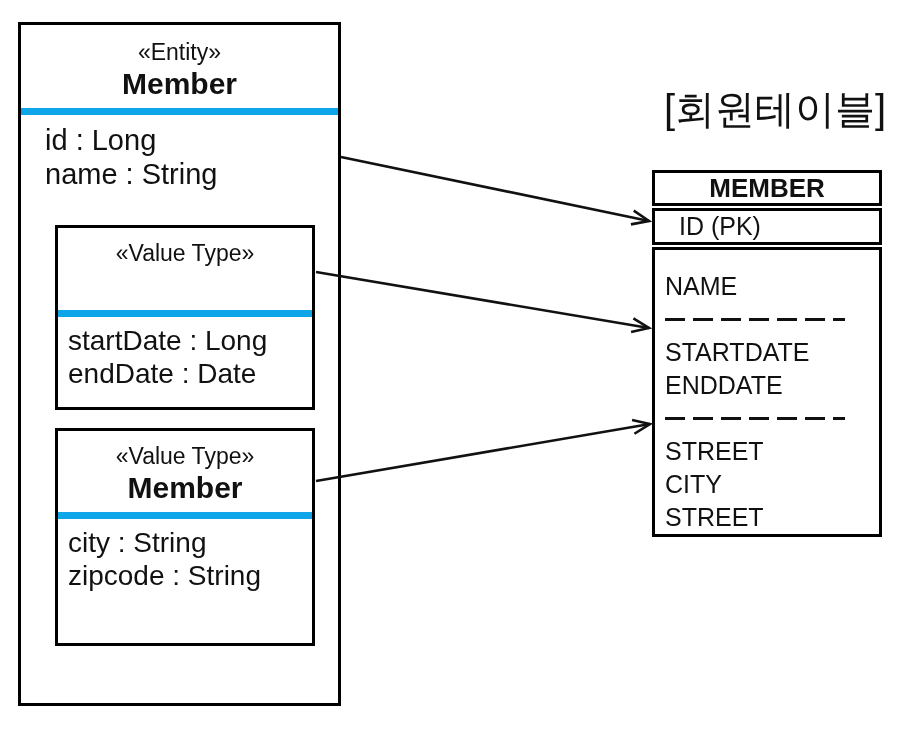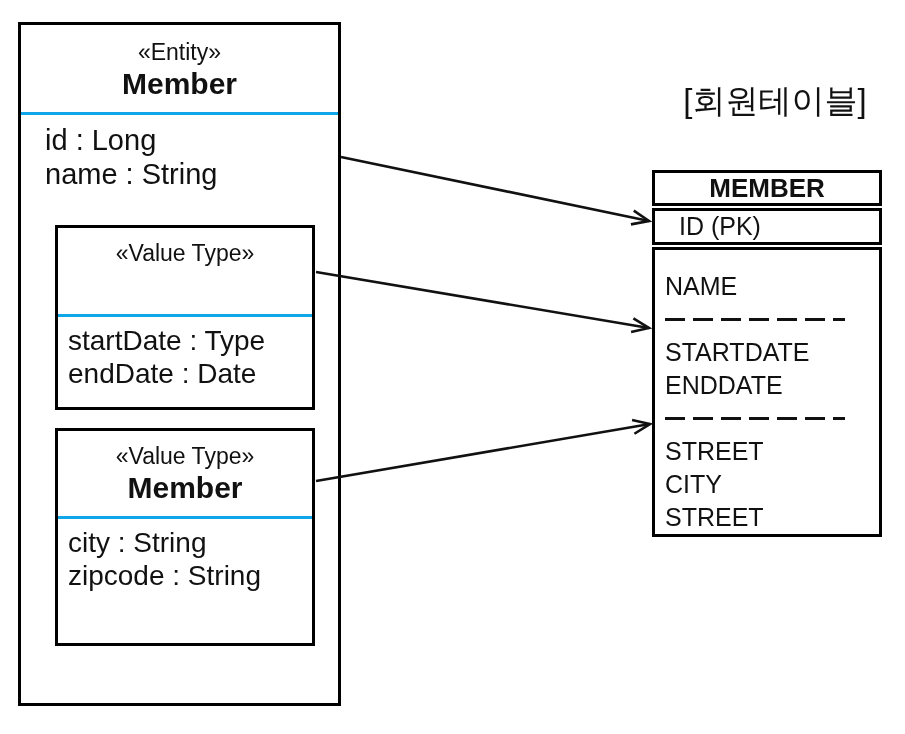--- a/index.html
+++ b/index.html
@@ -18,21 +18,21 @@
   }
   .box {
     position: absolute;
     border: 3px solid #000;
     background: #fff;
     box-sizing: border-box;
   }
   
   .member-box { left: 18px; top: 22px; width: 323px; height: 684px; }
   .box-header {
-    border-bottom: 3px solid #0ea5e9;
+    border-bottom: 7px solid #0ea5e9;
     text-align: center;
     box-sizing: border-box;
   }
   .member-box .box-header { height: 90px; padding-top: 13px; }
   .stereotype { font-size: 23px; line-height: 28px; font-weight: 400; }
   .classname  { font-size: 30px; line-height: 36px; font-weight: 700; }
   .member-attrs {
     padding: 8px 0 0 24px;
     font-size: 29px;
     line-height: 34px;
@@ -43,23 +43,23 @@
   .address-box { left: 55px; top: 428px; width: 260px; height: 218px; }
   .address-box .box-header { height: 88px; padding-top: 11px; }
   .vt-attrs {
     padding: 7px 0 0 10px;
     font-size: 28px;
     line-height: 33px;
   }
   
   .er-caption {
     position: absolute;
-    left: 645px; top: 80px; width: 260px;
+    left: 645px; top: 88px; width: 260px;
     text-align: center;
-    font-size: 33px;
+    font-size: 40px;
     line-height: 42px;
   }
   .er-table {
     position: absolute;
     left: 652px; top: 170px; width: 230px; height: 348px;
     display: flex;
     flex-direction: column;
     box-sizing: border-box;
   }
   .er-cell {
@@ -116,21 +116,21 @@
       <div>id : Long</div>
       <div>name : String</div>
     </div>
   </div>
 
   <div class="box period-box">
     <div class="box-header">
       <div class="stereotype">«Value Type»</div>
     </div>
     <div class="vt-attrs">
-      <div>startDate : Type</div>
+      <div>startDate : Long</div>
       <div>endDate : Date</div>
     </div>
   </div>
 
   <div class="box address-box">
     <div class="box-header">
       <div class="stereotype">«Value Type»</div>
       <div class="classname">Member</div>
     </div>
     <div class="vt-attrs">

